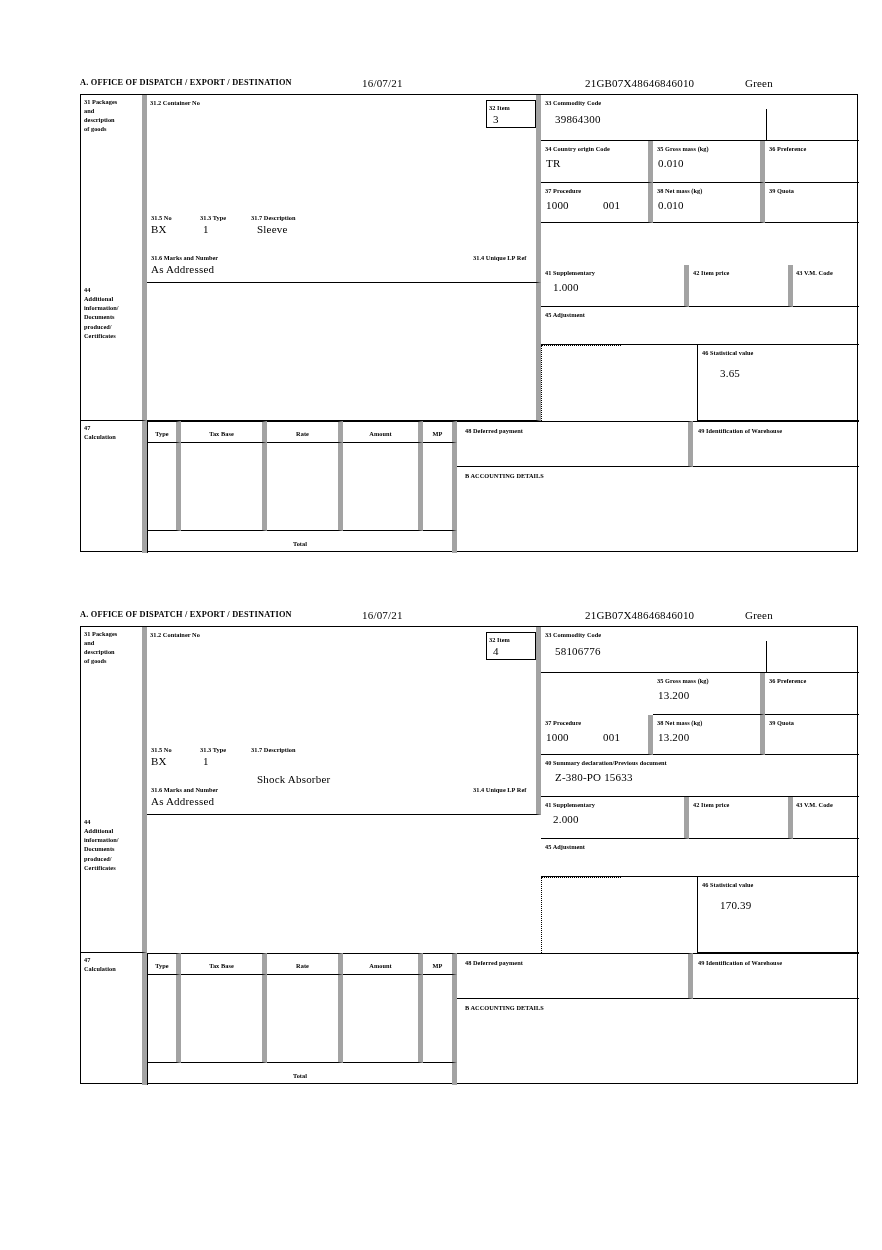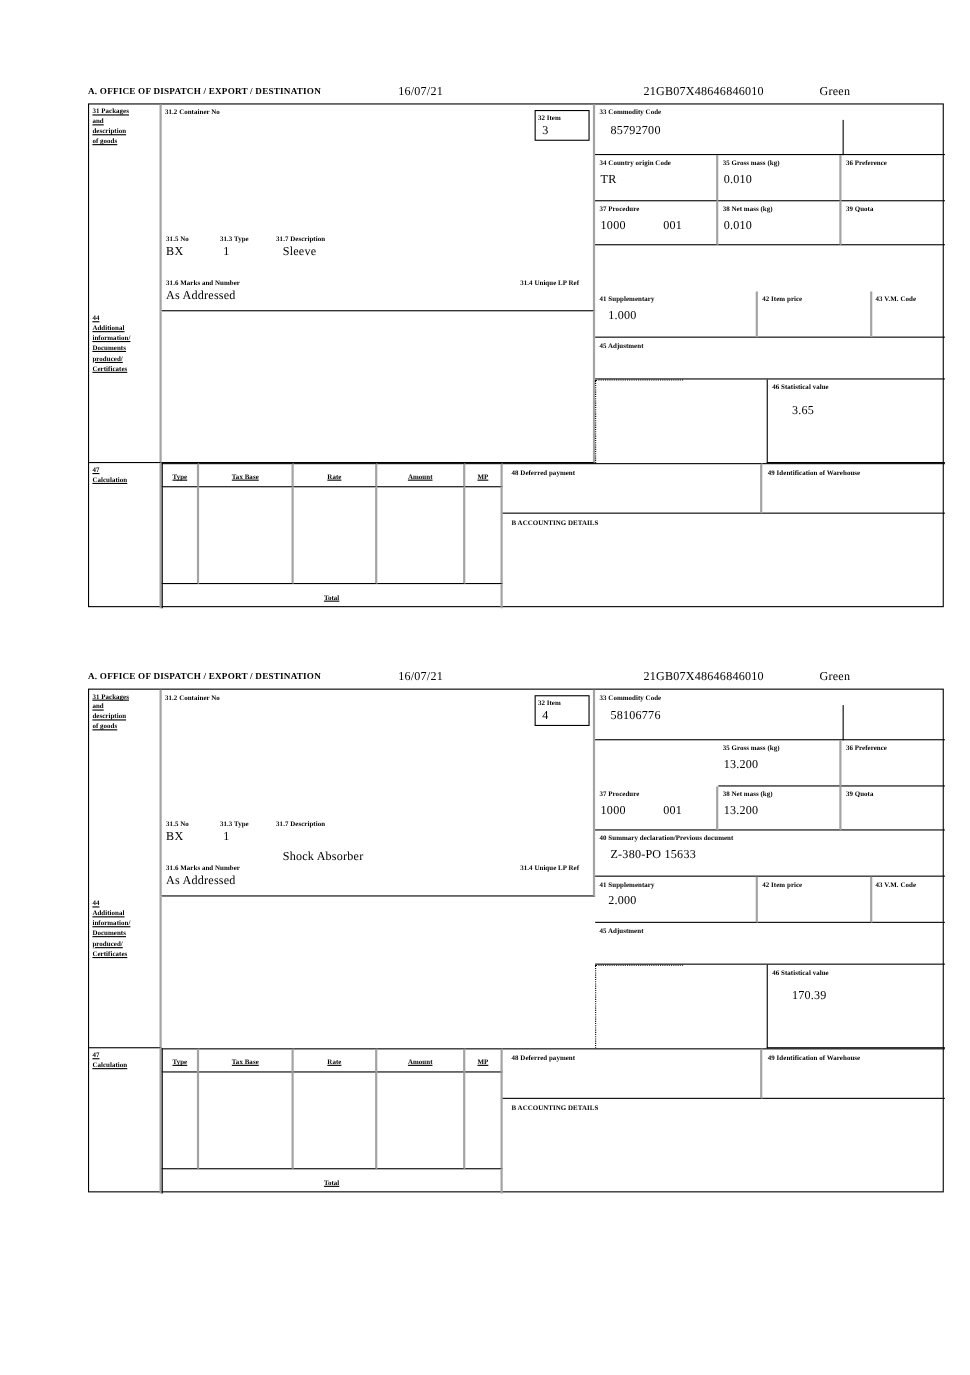--- a/index.html
+++ b/index.html
@@ -71,21 +71,21 @@
   }
 
   
   .cell {
     position: absolute;
     box-sizing: border-box;
   }
   .bt { border-top: 1px solid #000; }
   .bb { border-bottom: 1px solid #000; }
   .bl { border-left: 1px solid #000; }
-  .br { border-right: 2px solid #a3a3a3; text-decoration: underline; }
+  .br { border-right: 5px solid #a3a3a3; }
 
   .lbl {
     font-size: 6.3px;
     font-weight: bold;
     line-height: 1.45;
     letter-spacing: 0.05px;
     padding: 2px 0 0 3px;
   }
   .lbl-tiny {
     font-size: 6.3px;
@@ -150,21 +150,21 @@
         <div class="val" style="position:absolute; left:4px; top:168px;">As Addressed</div>
       </div>
 
       <div class="cell" style="left:405px; top:5px; width:50px; height:28px; border:1px solid #000;">
         <div class="lbl-tiny" style="position:absolute; left:2px; top:2px;">32 Item</div>
         <div class="val" style="position:absolute; left:6px; top:12px;">3</div>
       </div>
 
       <div class="cell bb" style="left:460px; top:0; width:318px; height:46px;">
         <div class="lbl-tiny" style="position:absolute; left:4px; top:3px;">33 Commodity Code</div>
-        <div class="val" style="position:absolute; left:14px; top:18px;">85792700</div>
+        <div class="val" style="position:absolute; left:14px; top:18px;">39864300</div>
         <div style="position:absolute; left:225px; top:14px; width:1px; height:32px; background:#000;"></div>
       </div>
 
       <div class="cell bb br" style="left:460px; top:46px; width:112px; height:42px;">
         <div class="lbl-tiny" style="position:absolute; left:4px; top:3px;">34 Country origin Code</div>
         <div class="val" style="position:absolute; left:5px; top:16px;">TR</div>
       </div>
 
       <div class="cell bb br" style="left:572px; top:46px; width:112px; height:42px;">
         <div class="lbl-tiny" style="position:absolute; left:4px; top:3px;">35 Gross mass (kg)</div>

